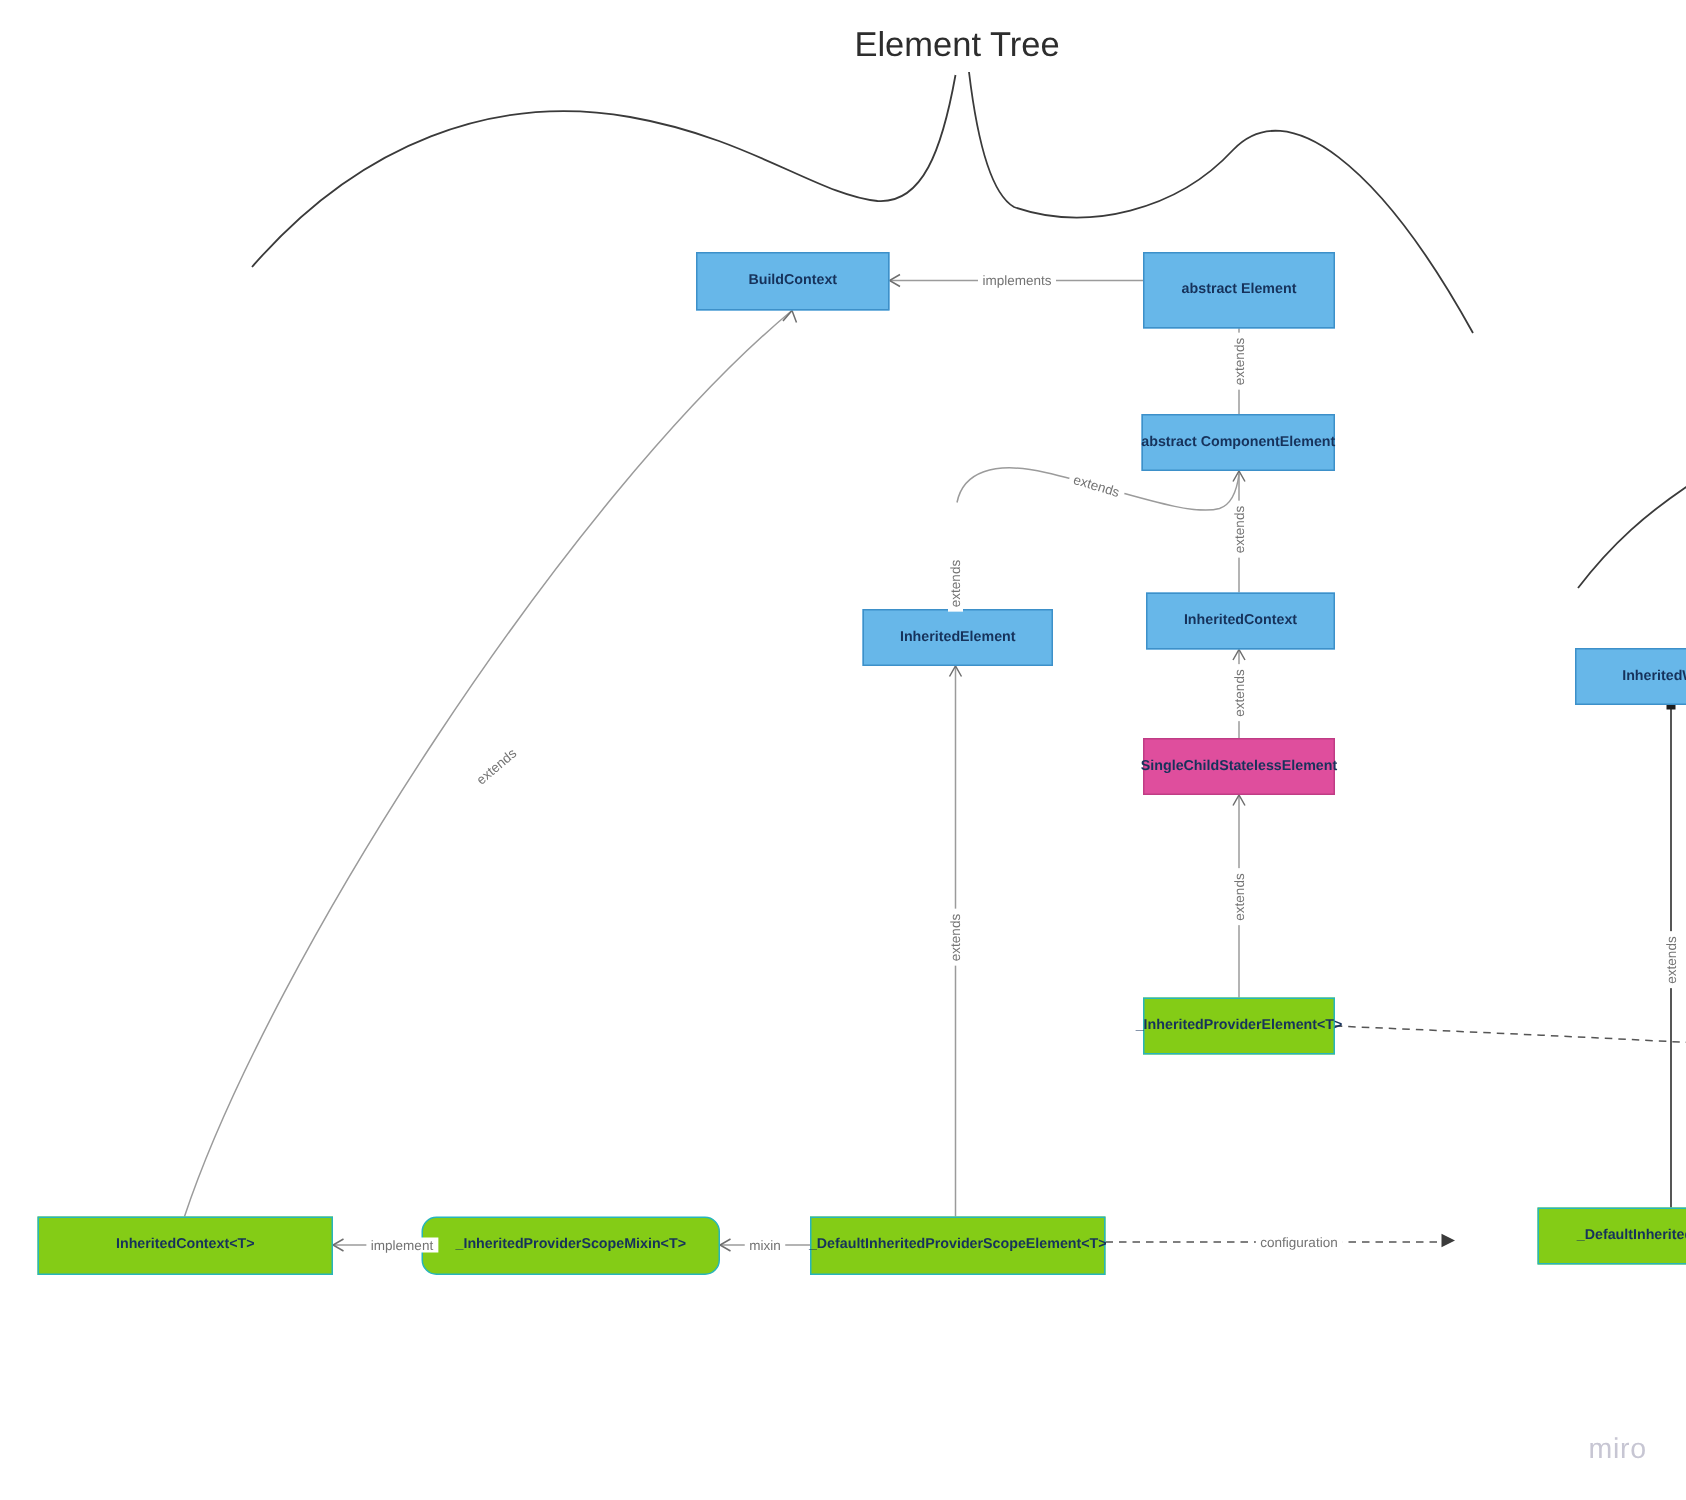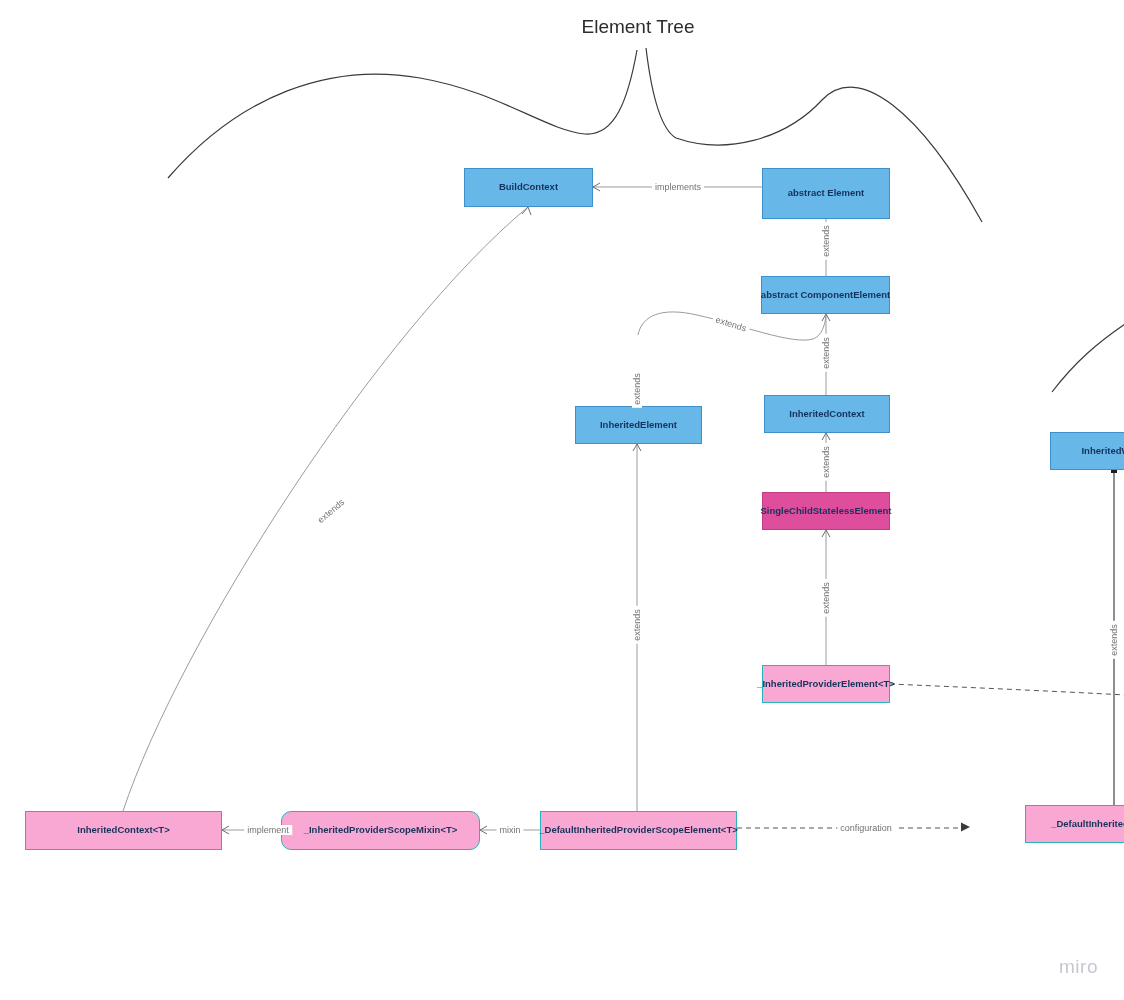--- a/index.html
+++ b/index.html
@@ -9,33 +9,33 @@
     overflow: hidden;
     font-family: "Liberation Sans", sans-serif;
     position: relative;
   }
   #canvas { position: absolute; inset: 0; width: 1124px; height: 1000px; }
   #wires { position: absolute; left: 0; top: 0; }
 
   .page-title {
     position: absolute; left: 638px; top: 16px;
     transform: translateX(-50%);
-    font-size: 19px; font-weight: 500; color: #2d2d2d;
+    font-size: 23px; font-weight: 500; color: #2d2d2d;
     white-space: nowrap;
   }
 
   .node {
     position: absolute; box-sizing: border-box;
     display: flex; align-items: center; justify-content: center;
     border: 1px solid; text-align: left;
     font-size: 9.5px; font-weight: 700; color: #16325b;
     white-space: nowrap; line-height: 1.1;
   }
   .node.blue { background: #67b7e9; border-color: #3d90c9; }
-  .node.teal { background: #f9a8d4; border-color: #27b5bc; }
+  .node.teal { background: #84cc16; border-color: #27b5bc; }
   .node.pink { background: #df4e9d; border-color: #c03c85; }
 
   .edge-label {
     position: absolute; transform: translate(-50%, -50%);
     background: #ffffff; color: #737373;
     font-size: 9px; padding: 0 3px; white-space: nowrap;
   }
   .edge-label.vert   { transform: translate(-50%, -50%) rotate(-90deg); }
   .edge-label.tilt-r { transform: translate(-50%, -50%) rotate(17deg); }
   .edge-label.tilt-l { transform: translate(-50%, -50%) rotate(-40deg); }

